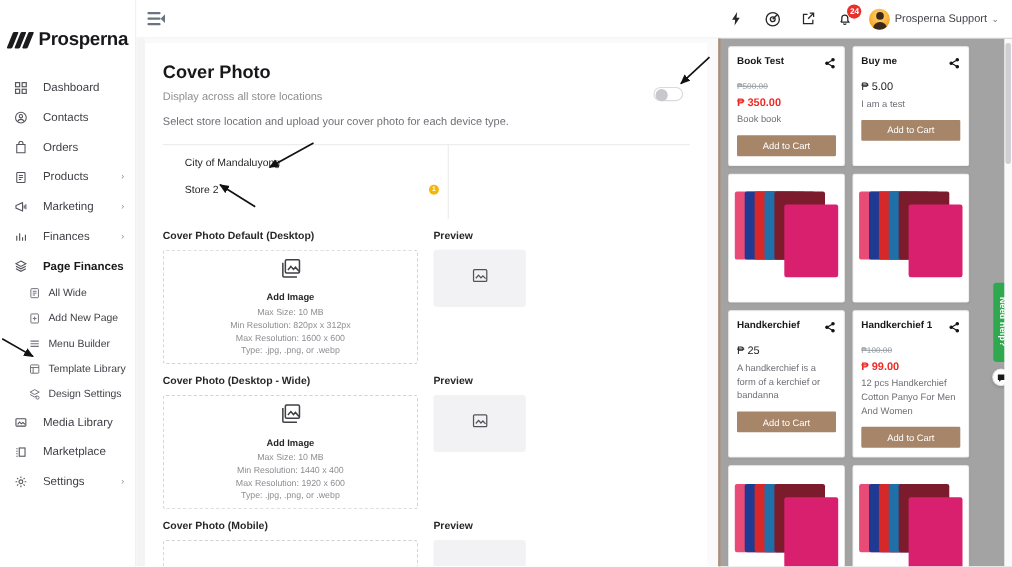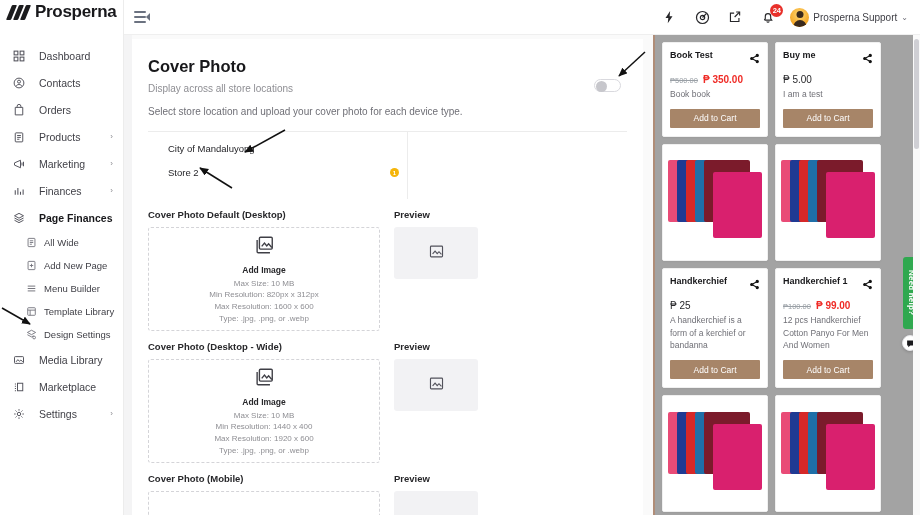--- a/index.html
+++ b/index.html
@@ -10,21 +10,21 @@
     overflow: hidden;
   }
   .app { position: relative; width: 920px; height: 515px; display: flex; }
 
   
   .sidebar {
     width: 124px; height: 515px; background: #ffffff;
     border-right: 1px solid #ececec;
     flex: 0 0 124px; position: relative;
   }
-  .logo-row { display: flex; align-items: center; gap: 5px; padding: 2px 0 10px 8px; }
+  .logo-row { display: flex; align-items: center; gap: 5px; padding: 26px 0 10px 8px; }
   .logo-mark { width: 22px; height: 14px; position: relative; flex: 0 0 22px; }
   .logo-mark span {
     position: absolute; width: 5px; height: 15px; background: #1c1c1e;
     transform: skewX(-22deg); border-radius: 1px; top: 0;
   }
   .logo-mark span:nth-child(1) { left: 1px; }
   .logo-mark span:nth-child(2) { left: 8px; }
   .logo-mark span:nth-child(3) { left: 15px; }
   .logo-text { font-size: 17px; font-weight: 700; color: #18181b; letter-spacing: -0.3px; }
 
@@ -139,21 +139,21 @@
   }
   .prod-card.img-card { padding: 0; border: 1px solid #f0f0f0; }
   .prod-img { height: 115px; display: flex; align-items: center; justify-content: center; background: #fff; }
   .hk-stack { position: relative; width: 94px; height: 100px; }
   .hk {
     position: absolute; width: 46px; height: 62px; border-radius: 2px; top: 8px;
   }
   .prod-head { display: flex; align-items: flex-start; justify-content: space-between; gap: 4px; }
   .prod-name { font-size: 9px; font-weight: 700; color: #18181b; line-height: 1.3; }
   .share-ico { color: #111; flex: 0 0 11px; cursor: pointer; }
-  .price-row { margin-top: 6px; display: flex; align-items: baseline; gap: 5px; }
+  .price-row { margin-top: 6px; display: flex; align-items: baseline; gap: 5px; flex-direction: column; }
   .price-old { font-size: 7.5px; color: #9aa0a6; text-decoration: line-through; }
   .price-sale { font-size: 10px; font-weight: 700; color: #ef2b26; }
   .price-plain { font-size: 10px; color: #27272a; }
   .prod-desc { font-size: 8.5px; color: #6f6f76; line-height: 1.5; margin-top: 3px; }
   .cart-btn {
     margin-top: 8px; height: 19px; background: #a78568; color: #ffffff;
     font-size: 8.5px; display: flex; align-items: center; justify-content: center;
     border-radius: 1px; cursor: pointer;
   }
 

